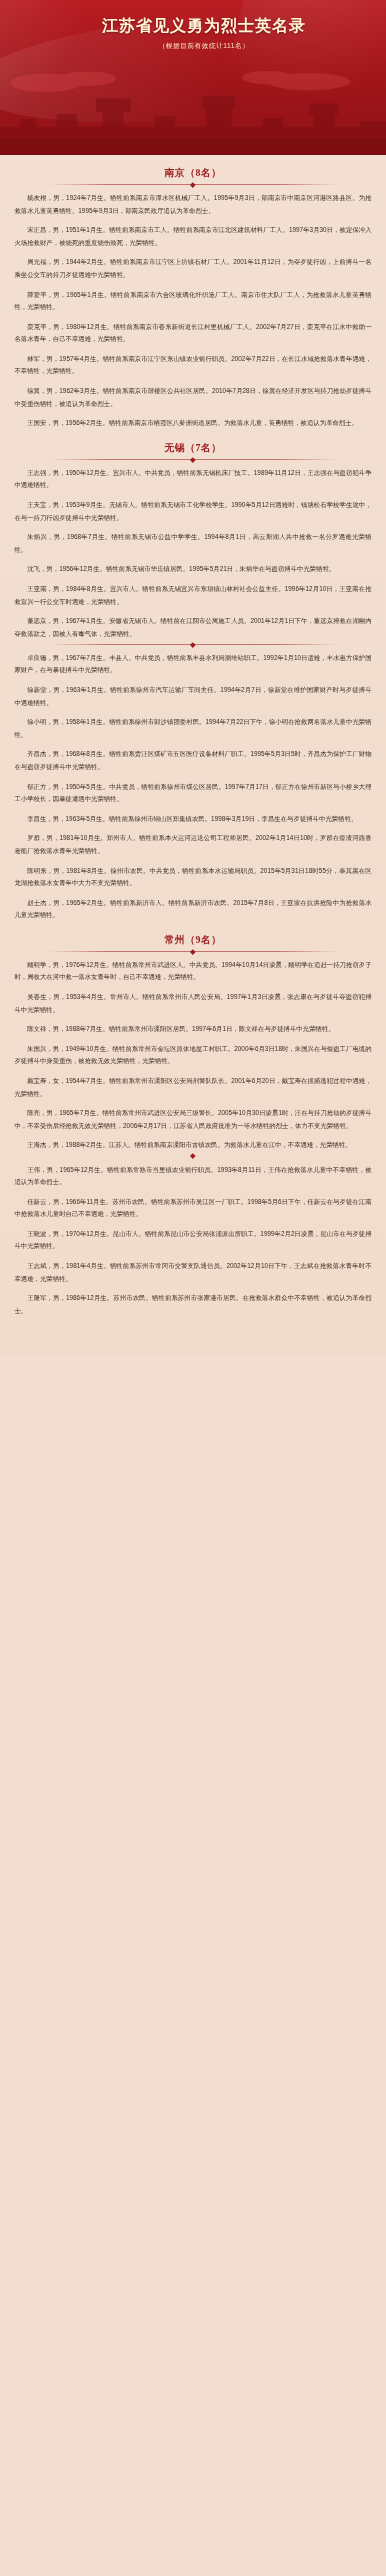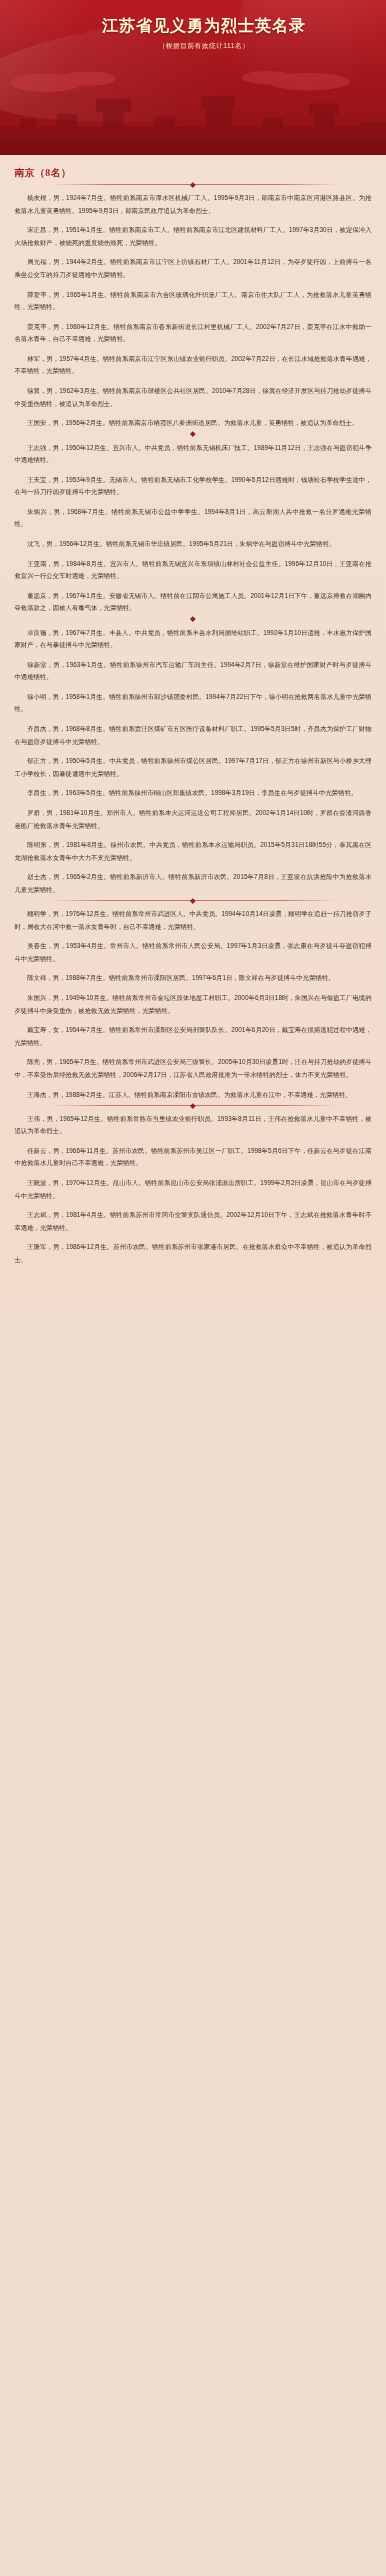--- a/index.html
+++ b/index.html
@@ -73,21 +73,21 @@
     opacity: 0.5;
   }
 
   
   .content {
     padding: 0 0 20.6px 0;
   }
   .city-block { padding: 0 14.4px; }
 
   .city-head {
-    text-align: left;
+    text-align: center;
     margin: 12.4px 0 3.1px;
   }
   .city-name {
     display: inline-block;
     font-size: 9.8px;
     font-weight: bold;
     color: #9c1b1e;
     font-family: "Liberation Serif", "DejaVu Serif", serif;
     letter-spacing: 0.5px;
   }
@@ -169,20 +169,23 @@
       <p class="entry">宋正昌，男，1951年1月生。牺牲前系南京市工人。牺牲前系南京市江北区建筑材料厂工人。1997年3月30日，被定保冲入火场抢救财产，被烧死的重度烧伤致死，光荣牺牲。</p>
       <p class="entry">周光福，男，1944年2月生。牺牲前系南京市江宁区上坊镇石材厂工人。2001年11月12日，为夺歹徒行凶，上前搏斗一名乘坐公交车的持刀歹徒遇难中光荣牺牲。</p>
       <p class="entry">薛爱平，男，1965年1月生。牺牲前系南京市六合区玻璃化纤织造厂工人。南京市住大队厂工人，为抢救落水儿童英勇牺牲，光荣牺牲。</p>
       <p class="entry">栾克平，男，1980年12月生。牺牲前系南京市春东新街道长江村里机械厂工人。2002年7月27日，栾克平在江水中救助一名落水青年，自己不幸遇难，光荣牺牲。</p>
       <p class="entry">林军，男，1957年4月生。牺牲前系南京市江宁区东山镇农业银行职员。2002年7月22日，在长江水域抢救落水青年遇难，不幸牺牲，光荣牺牲。</p>
       <p class="entry">徐翼，男，1962年3月生。牺牲前系南京市鼓楼区公共社区居民。2010年7月28日，徐翼在经济开发区与持刀抢劫歹徒搏斗中受重伤牺牲，被追认为革命烈士。</p>
       <p class="entry">王国安，男，1956年2月生。牺牲前系南京市栖霞区八卦洲街道居民。为救落水儿童，英勇牺牲，被追认为革命烈士。</p>
     </div>
 
     <div class="city-block">
+      <div class="city-head">
+        <span class="city-name">无锡（7名）</span>
+      </div>
       <div class="city-rule"></div>
       <p class="entry">王志强，男，1950年12月生。宜兴市人。中共党员，牺牲前系无锡机床厂技工。1989年11月12日，王志强在与盗窃犯斗争中遇难牺牲。</p>
       <p class="entry">王天宝，男，1953年9月生。无锡市人。牺牲前系无锡市工化学校学生。1990年5月12日遇难时，钱塘松石学校学生途中，在与一持刀行凶歹徒搏斗中光荣牺牲。</p>
       <p class="entry">朱炳兴，男，1968年7月生。牺牲前系无锡市公益中学学生。1994年8月1日，高云斯湖人共中抢救一名分罗遇难光荣牺牲。</p>
       <p class="entry">沈飞，男，1956年12月生。牺牲前系无锡市华庄镇居民。1995年5月21日，朱炳华在与盗窃搏斗中光荣牺牲。</p>
       <p class="entry">王亚南，男，1984年8月生。宜兴市人。牺牲前系无锡宜兴市东坝镇山林村社会公益主任。1996年12月10日，王亚南在抢救宣兴一行公交车时遇难，光荣牺牲。</p>
       <p class="entry">董远京，男，1967年1月生。安徽省无锡市人。牺牲前在江阴市公寓施工人员。2001年12月1日下午，董远京搏救在湖幽内夺救落款之，因被人有毒气体，光荣牺牲。</p>
     </div>
 
     <div class="city-block">
@@ -192,20 +195,23 @@
       <p class="entry">徐小明，男，1958年1月生。牺牲前系徐州市部沙镇团委村民。1994年7月22日下午，徐小明在抢救两名落水儿童中光荣牺牲。</p>
       <p class="entry">齐昌杰，男，1968年8月生。牺牲前系贾汪区煤矿市五区医疗设备材料厂职工。1995年5月3日5时，齐昌杰为保护工厂财物在与盗窃歹徒搏斗中光荣牺牲。</p>
       <p class="entry">郁正方，男，1950年5月生。中共党员，牺牲前系徐州市煤公区居民。1997年7月17日，郁正方在徐州市新区与小桥乡大理工小学校长，因暴徒遭遇中光荣牺牲。</p>
       <p class="entry">李昌生，男，1963年5月生。牺牲前系徐州市铜山区郑集镇农民。1998年3月19日，李昌生在与歹徒搏斗中光荣牺牲。</p>
       <p class="entry">罗群，男，1981年10月生。郑州市人。牺牲前系本火运河运送公司工程师居民。2002年1月14日10时，罗群在奋渣河西香老船厂抢救落水青年光荣牺牲。</p>
       <p class="entry">陈明东，男，1981年8月生。徐州市农民。中共党员，牺牲前系本水运输局职员。2015年5月31日18时55分，泰其黑在区龙湖抢救落水女青年中大力不支光荣牺牲。</p>
       <p class="entry">赵士杰，男，1965年2月生。牺牲前系新沂市人。牺牲前系新沂市农民。2015年7月8日，王亚坡在抗洪抢险中为抢救落水儿童光荣牺牲。</p>
     </div>
 
     <div class="city-block">
+      <div class="city-head">
+        <span class="city-name">常州（9名）</span>
+      </div>
       <div class="city-rule"></div>
       <p class="entry">顾明学，男，1976年12月生。牺牲前系常州市武进区人。中共党员。1994年10月14日凌晨，顾明学在追赶一持刀抢窃歹子时，周收大在河中救一落水女青年时，自己不幸遇难，光荣牺牲。</p>
       <p class="entry">吴春生，男，1953年4月生。常州市人。牺牲前系常州市人民公安局。1997年1月3日凌晨，张志康在与歹徒斗夺盗窃犯搏斗中光荣牺牲。</p>
       <p class="entry">陈文祥，男，1988年7月生。牺牲前系常州市溧阳区居民。1997年6月1日，陈文祥在与歹徒搏斗中光荣牺牲。</p>
       <p class="entry">朱国兴，男，1949年10月生。牺牲前系常州市金坛区原体地屋工村职工。2000年6月3日18时，朱国兴在与偷盗工厂电缆的歹徒搏斗中身受重伤，被抢救无效光荣牺牲，光荣牺牲。</p>
       <p class="entry">戴宝寿，女，1954年7月生。牺牲前系常州市溧阳区公安局刑警队队长。2001年6月20日，戴宝寿在抓捕逃犯过程中遇难，光荣牺牲。</p>
       <p class="entry">陈亮，男，1965年7月生。牺牲前系常州市武进区公安局三级警长。2005年10月30日凌晨1时，汪在与持刀抢劫的歹徒搏斗中，不幸受伤后经抢救无效光荣牺牲，2006年2月17日，江苏省人民政府批准为一等水牺牲的烈士，体力不支光荣牺牲。</p>
       <p class="entry">王海杰，男，1988年2月生。江苏人。牺牲前系南京溧阳市古镇农民。为救落水儿童在江中，不幸遇难，光荣牺牲。</p>
     </div>
 

